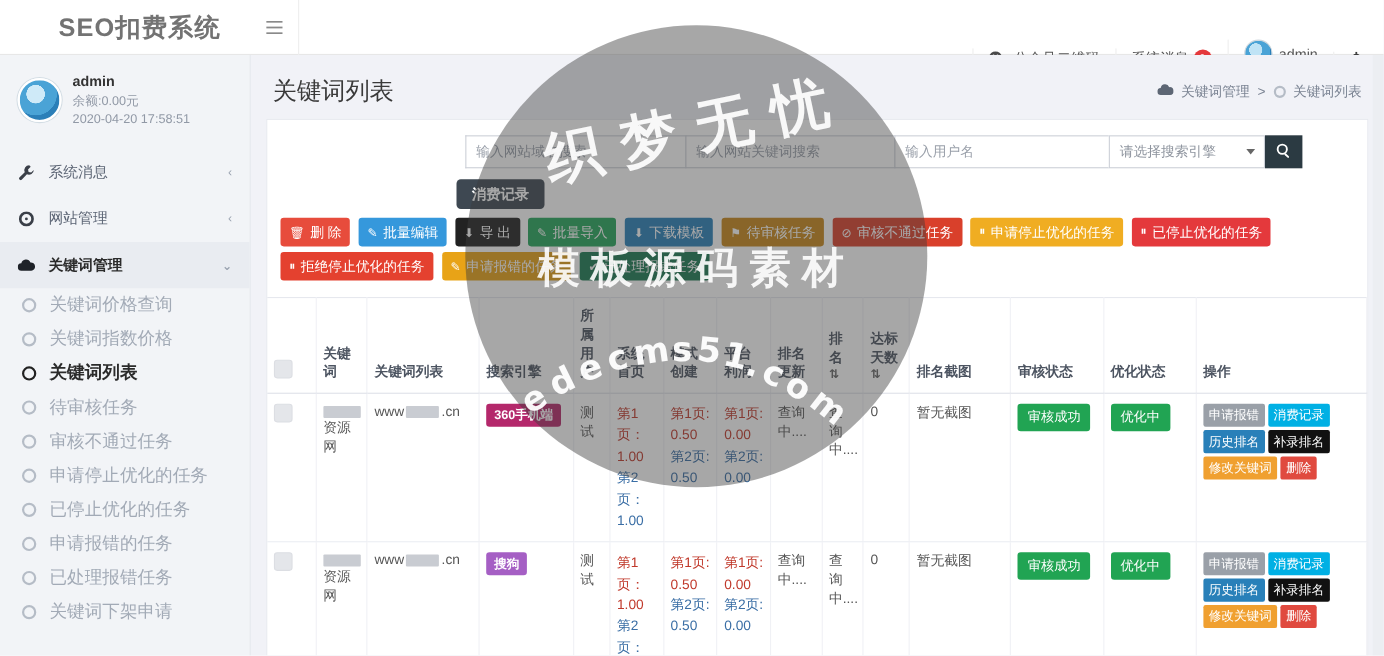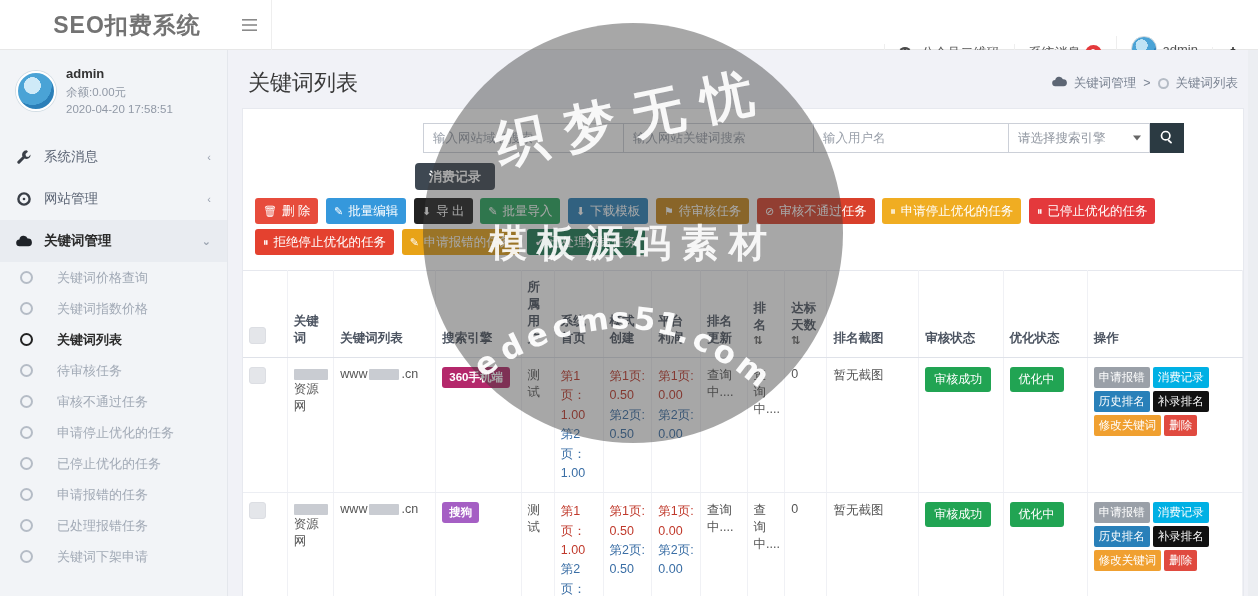--- a/index.html
+++ b/index.html
@@ -41,22 +41,22 @@
   .user-meta { line-height:1.5; }
   .user-name { font-weight:bold; color:#333; font-size:13px; }
   .user-sub { color:#9199a6; font-size:11.5px; }
   .menu { padding-top:4px; }
   .mi { display:flex; align-items:center; height:42px; padding:0 16px; gap:12px;
         color:#5b6474; font-size:13.5px; position:relative; }
   .mi.active-parent { background:#e9ecf1; color:#2b2b2b; font-weight:bold; }
   .mi .chev { margin-left:auto; color:#9aa3b0; font-size:11px; }
   .mi .mic { width:16px; display:inline-flex; justify-content:center; color:#3a3f48; }
   .sub { }
-  .sub .si { display:flex; align-items:center; height:31px; padding:0 16px 0 20px; gap:24px;
-             color:#a2aab6; font-size:13px; }
+  .sub .si { display:flex; align-items:center; height:31px; padding:0 16px 0 20px; gap:12px;
+             color:#a2aab6; font-size:16px; }
   .sub .si.cur { color:#2b2b2b; font-weight:bold; }
   .ring { width:13px; height:13px; border-radius:50%; border:2px solid #b5bcc6; display:inline-block; flex:none; }
   .si.cur .ring { border-color:#222; }
 
   
   .content { position:absolute; left:228px; top:50px; width:1030px; height:546px;
              background:#f1f2f7; overflow:hidden; }
   .pagehead { background:#f1f2f7; padding:18px 20px 10px 20px; display:flex; align-items:center; }
   .ptitle { font-size:22px; color:#3a3a3a; }
   .crumb { margin-left:auto; display:flex; align-items:center; gap:7px; color:#7b8493; font-size:12.5px; }

